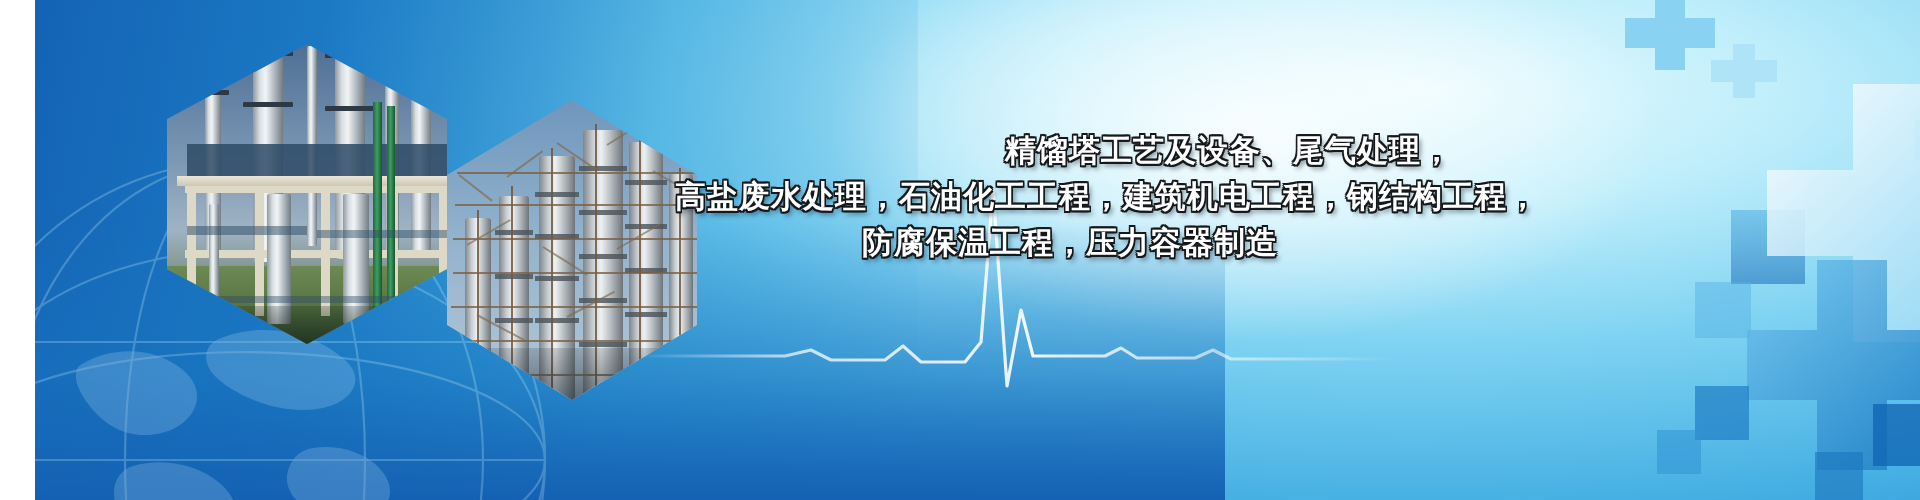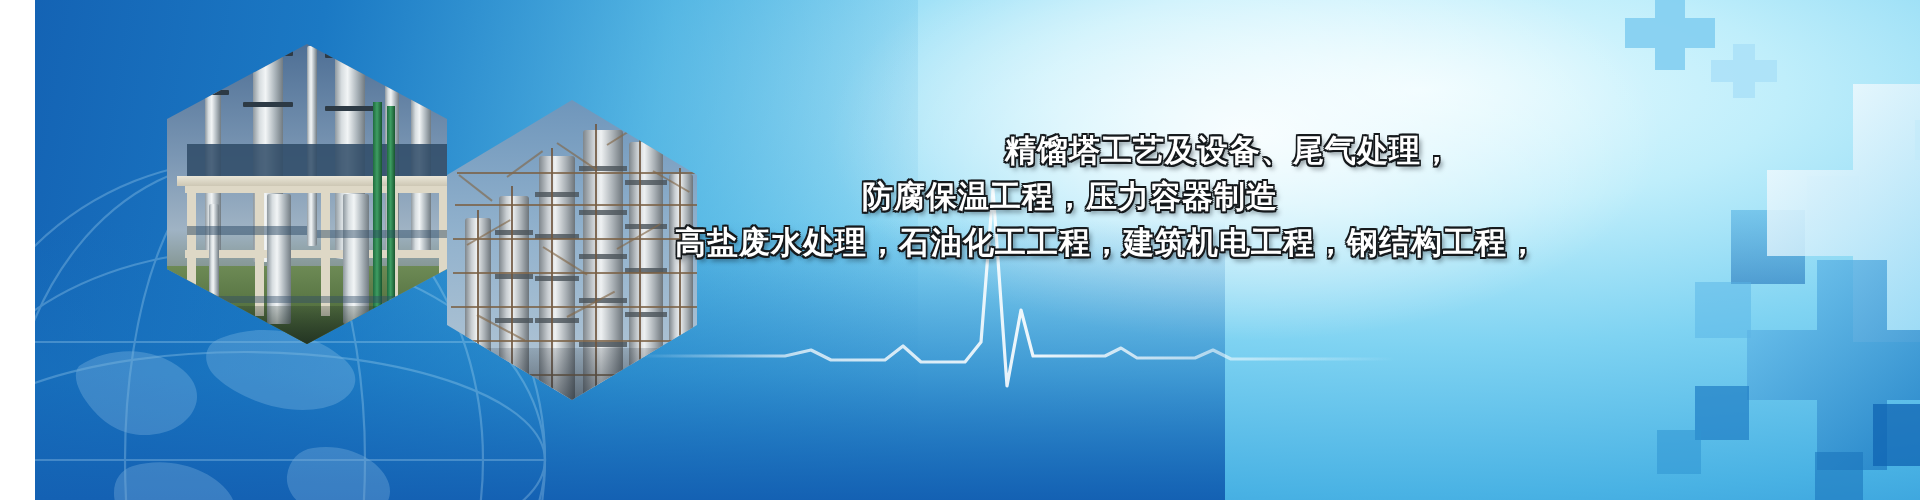--- a/index.html
+++ b/index.html
@@ -290,17 +290,17 @@
       <div class="scaff-d" style="left:170px;top:148px;width:50px;transform:rotate(-30deg);"></div>
       <div class="scaff-d" style="left:30px;top:214px;width:54px;transform:rotate(28deg);"></div>
       <div class="scaff-d" style="left:120px;top:216px;width:54px;transform:rotate(-28deg);"></div>
 
       <div style="position:absolute;left:0;bottom:0;width:100%;height:52px;background:linear-gradient(180deg,rgba(45,55,65,.2),rgba(35,45,55,.6));"></div>
     </div>
   </div>
 
   <div class="copy">
     <span class="line l1">精馏塔工艺及设备、尾气处理，</span>
+    <span class="line l2">高盐废水处理，石油化工工程，建筑机电工程，钢结构工程，</span>
     <span class="line l3">防腐保温工程，压力容器制造</span>
-    <span class="line l2">高盐废水处理，石油化工工程，建筑机电工程，钢结构工程，</span>
   </div>
 
 </div>
 
 </body></html>

